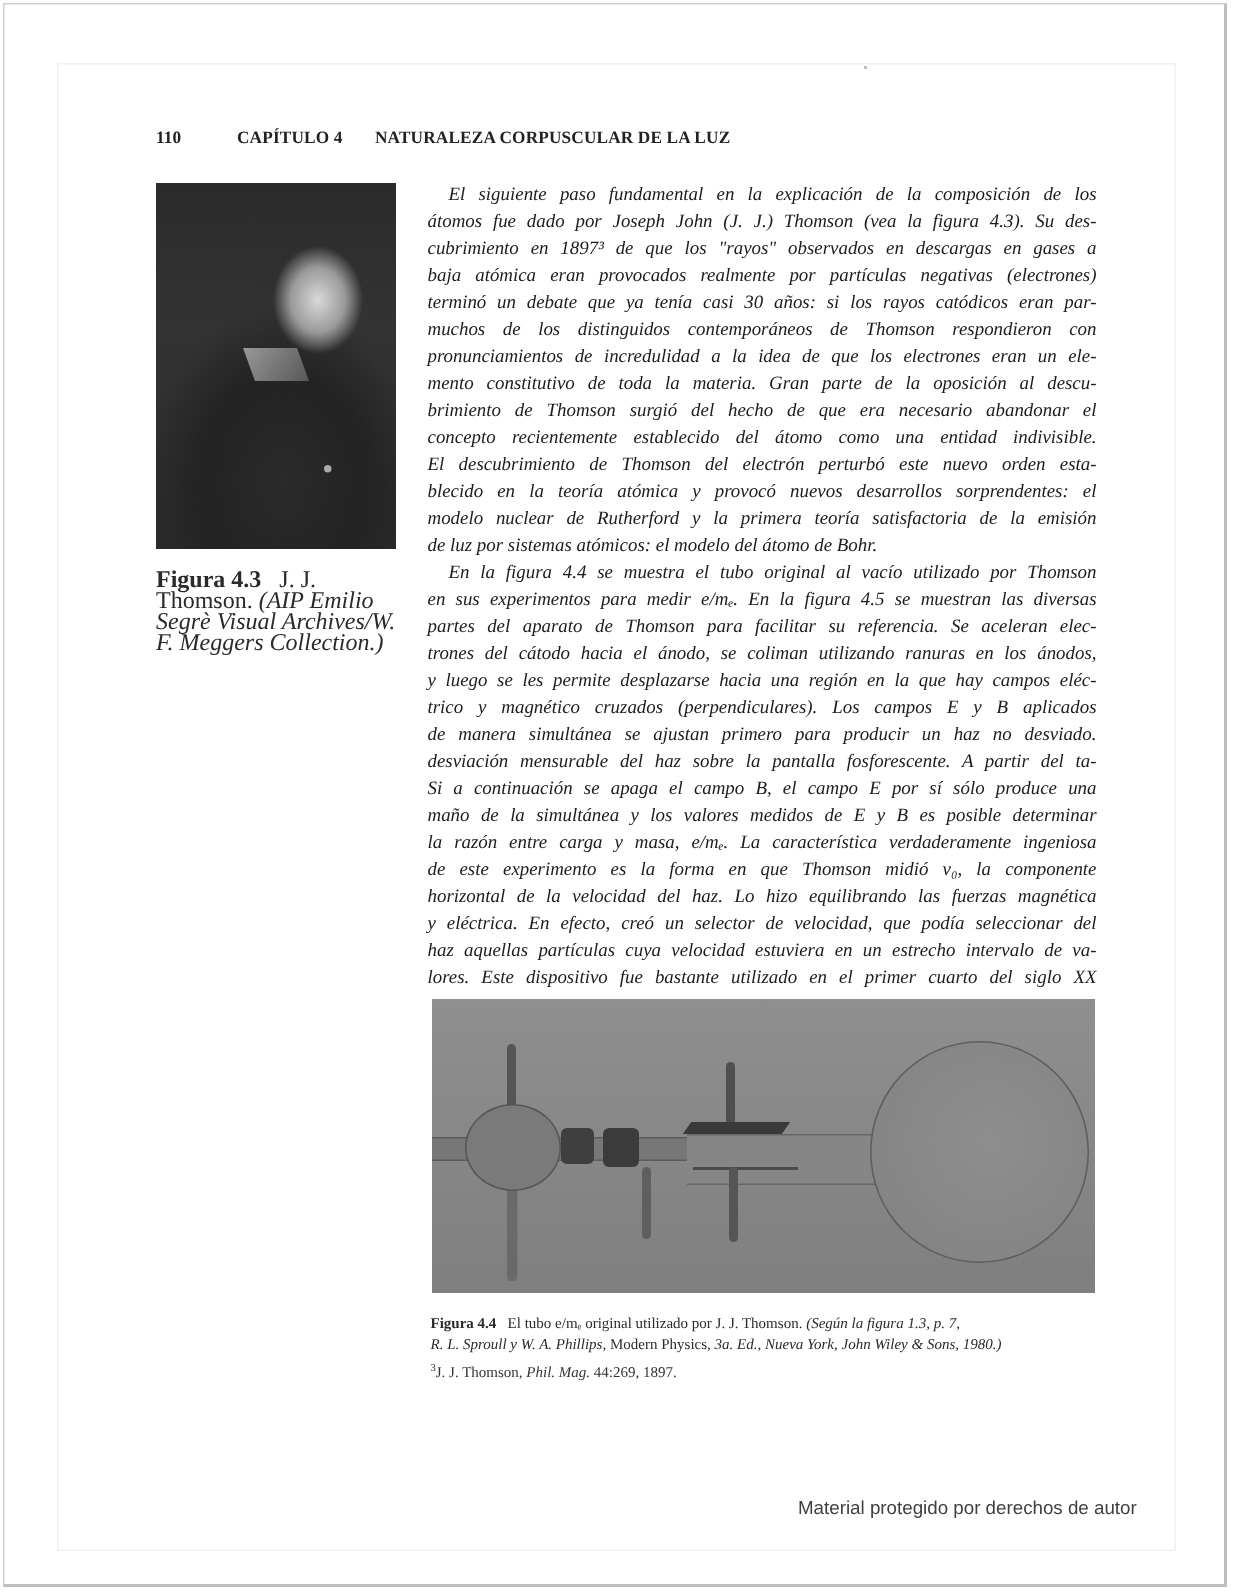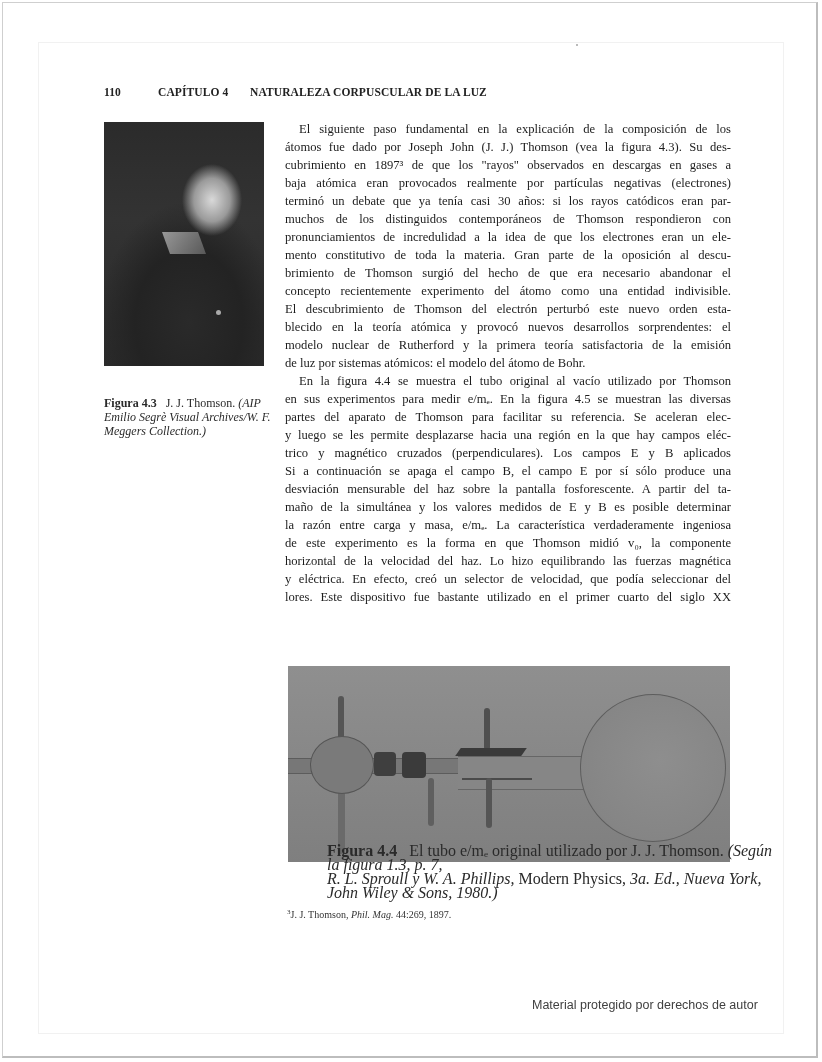--- a/index.html
+++ b/index.html
@@ -11,43 +11,43 @@
            border: 1px solid #f1f1f1; }
   .header { position: absolute; top: 86px; left: 104px; font-size: 11.5px; font-weight: bold; letter-spacing: 0.1px; color: #222; }
   .header span { position: absolute; white-space: nowrap; text-align: right; }
   .portrait { position: absolute; left: 104px; top: 122px; width: 160px; height: 244px;
               background: radial-gradient(ellipse 40px 48px at 108px 78px, #d9d9d9 0%, #9a9a9a 45%, rgba(40,40,40,0) 75%),
                           radial-gradient(ellipse 90px 120px at 85px 200px, #2a2a2a 0%, #232323 60%, rgba(30,30,30,0) 100%),
                           linear-gradient(180deg, #2b2b2b 0%, #333 40%, #2a2a2a 100%); }
   .portrait .collar { position: absolute; left: 62px; top: 110px; width: 36px; height: 22px;
                       background: linear-gradient(135deg, #bdbdbd, #6a6a6a); transform: skewX(20deg); opacity: .75; }
   .portrait .button { position: absolute; left: 112px; top: 188px; width: 5px; height: 5px; border-radius: 50%; background: #aaa; }
-  .cap-left { position: absolute; left: 104px; top: 396px; width: 170px; font-size: 12px; line-height: 14px; color: #2a2a2a; }
+  .cap-left { position: absolute; left: 104px; top: 380px; width: 170px; font-size: 16px; line-height: 14px; color: #2a2a2a; }
   .cap-left b { font-weight: bold; }
   .body-text { position: absolute; left: 285px; top: 120px; width: 446px; font-size: 12.6px; line-height: 18px; }
-  .line { display: block; height: 18px; white-space: nowrap; text-align: justify; text-align-last: justify; }
+  .line { display: block; height: 18px; white-space: nowrap; text-align: justify; text-align-last: justify; font-style: italic; }
   .line.last { text-align-last: left; }
   .line.indent { padding-left: 14px; }
   .tube { position: absolute; left: 288px; top: 666px; width: 442px; height: 196px; background: #8a8a8a;
           background: linear-gradient(180deg, #8f8f8f 0%, #878787 50%, #7f7f7f 100%); overflow: hidden; }
   .tube .pipe { position: absolute; left: 0; top: 92px; width: 300px; height: 14px; background: #777; border-top: 1px solid #5c5c5c; border-bottom: 1px solid #5c5c5c; }
   .tube .bulb1 { position: absolute; left: 22px; top: 70px; width: 62px; height: 56px; border-radius: 50%; background: #7a7a7a; border: 1px solid #555; }
   .tube .stem1 { position: absolute; left: 50px; top: 30px; width: 6px; height: 44px; background: #555; border-radius: 3px; }
   .tube .stem2 { position: absolute; left: 50px; top: 124px; width: 7px; height: 64px; background: #6a6a6a; border-radius: 3px; }
   .tube .elec1 { position: absolute; left: 86px; top: 86px; width: 22px; height: 24px; background: #3f3f3f; border-radius: 4px; }
   .tube .elec2 { position: absolute; left: 114px; top: 86px; width: 24px; height: 26px; background: #3b3b3b; border-radius: 4px; }
   .tube .stem3 { position: absolute; left: 140px; top: 112px; width: 6px; height: 48px; background: #5f5f5f; border-radius: 3px; }
   .tube .plate1 { position: absolute; left: 170px; top: 82px; width: 66px; height: 8px; background: #3a3a3a; transform: skewX(-35deg); }
   .tube .plate2 { position: absolute; left: 174px; top: 112px; width: 70px; height: 2px; background: #4a4a4a; }
   .tube .stem4 { position: absolute; left: 196px; top: 42px; width: 6px; height: 42px; background: #4f4f4f; border-radius: 3px; }
   .tube .stem5 { position: absolute; left: 198px; top: 112px; width: 6px; height: 50px; background: #555; border-radius: 3px; }
   .tube .neck { position: absolute; left: 170px; top: 90px; width: 130px; height: 32px; background: #868686; border-top: 1px solid #666; border-bottom: 1px solid #666; }
   .tube .sphere { position: absolute; left: 292px; top: 28px; width: 144px; height: 146px; border-radius: 50%;
                   background: radial-gradient(circle at 55% 45%, #8e8e8e 0%, #858585 70%, #7a7a7a 100%); border: 1px solid #5d5d5d; }
-  .cap-bottom { position: absolute; left: 287px; top: 844px; width: 450px; font-size: 16px; line-height: 14px; color: #2a2a2a; margin-left: 40px; }
+  .cap-bottom { position: absolute; left: 287px; top: 876px; width: 450px; font-size: 10px; line-height: 14px; color: #2a2a2a; }
   .footnote { position: absolute; left: 287px; top: 908px; font-size: 10px; color: #333; white-space: nowrap; }
   .footnote sup { font-size: 7px; }
   .watermark { position: absolute; left: 532px; top: 998px; font-family: "Liberation Sans", "DejaVu Sans", sans-serif;
                font-size: 12.5px; color: #404040; white-space: nowrap; }
   .speck { position: absolute; width: 2px; height: 2px; background: #bbb; }
   i { font-style: italic; }
 </style>
 </head>
 <body>
 
@@ -75,37 +75,40 @@
 <div class="body-text">
   <span class="line indent">El siguiente paso fundamental en la explicación de la composición de los</span>
   <span class="line">átomos fue dado por Joseph John (J. J.) Thomson (vea la figura 4.3). Su des-</span>
   <span class="line">cubrimiento en 1897³ de que los "rayos" observados en descargas en gases a</span>
   <span class="line">baja atómica eran provocados realmente por partículas negativas (electrones)</span>
   <span class="line">terminó un debate que ya tenía casi 30 años: si los rayos catódicos eran par-</span>
   <span class="line">muchos de los distinguidos contemporáneos de Thomson respondieron con</span>
   <span class="line">pronunciamientos de incredulidad a la idea de que los electrones eran un ele-</span>
   <span class="line">mento constitutivo de toda la materia. Gran parte de la oposición al descu-</span>
   <span class="line">brimiento de Thomson surgió del hecho de que era necesario abandonar el</span>
-  <span class="line">concepto recientemente experimento del átomo como una entidad indivisible.</span>
+  <span class="line">concepto recientemente establecido del átomo como una entidad indivisible.</span>
   <span class="line">El descubrimiento de Thomson del electrón perturbó este nuevo orden esta-</span>
   <span class="line">blecido en la teoría atómica y provocó nuevos desarrollos sorprendentes: el</span>
   <span class="line">modelo nuclear de Rutherford y la primera teoría satisfactoria de la emisión</span>
   <span class="line last">de luz por sistemas atómicos: el modelo del átomo de Bohr.</span>
   <span class="line indent">En la figura 4.4 se muestra el tubo original al vacío utilizado por Thomson</span>
   <span class="line">en sus experimentos para medir e/mₑ. En la figura 4.5 se muestran las diversas</span>
   <span class="line">partes del aparato de Thomson para facilitar su referencia. Se aceleran elec-</span>
+  <span class="line">trones del cátodo hacia el ánodo, se coliman utilizando ranuras en los ánodos,</span>
   <span class="line">y luego se les permite desplazarse hacia una región en la que hay campos eléc-</span>
   <span class="line">trico y magnético cruzados (perpendiculares). Los campos E y B aplicados</span>
+  <span class="line">de manera simultánea se ajustan primero para producir un haz no desviado.</span>
+  <span class="line">desviación mensurable del haz sobre la pantalla fosforescente. A partir del ta-</span>
   <span class="line">Si a continuación se apaga el campo B, el campo E por sí sólo produce una</span>
-  <span class="line">desviación mensurable del haz sobre la pantalla fosforescente. A partir del ta-</span>
   <span class="line">maño de la simultánea y los valores medidos de E y B es posible determinar</span>
   <span class="line">la razón entre carga y masa, e/mₑ. La característica verdaderamente ingeniosa</span>
   <span class="line">de este experimento es la forma en que Thomson midió v₀, la componente</span>
   <span class="line">horizontal de la velocidad del haz. Lo hizo equilibrando las fuerzas magnética</span>
   <span class="line">y eléctrica. En efecto, creó un selector de velocidad, que podía seleccionar del</span>
+  <span class="line">haz aquellas partículas cuya velocidad estuviera en un estrecho intervalo de va-</span>
   <span class="line">lores. Este dispositivo fue bastante utilizado en el primer cuarto del siglo XX</span>
 </div>
 
 <div class="tube" aria-label="Original e/m tube used by J. J. Thomson">
   <div class="pipe"></div>
   <div class="stem1"></div>
   <div class="stem2"></div>
   <div class="bulb1"></div>
   <div class="elec1"></div>
   <div class="elec2"></div>

